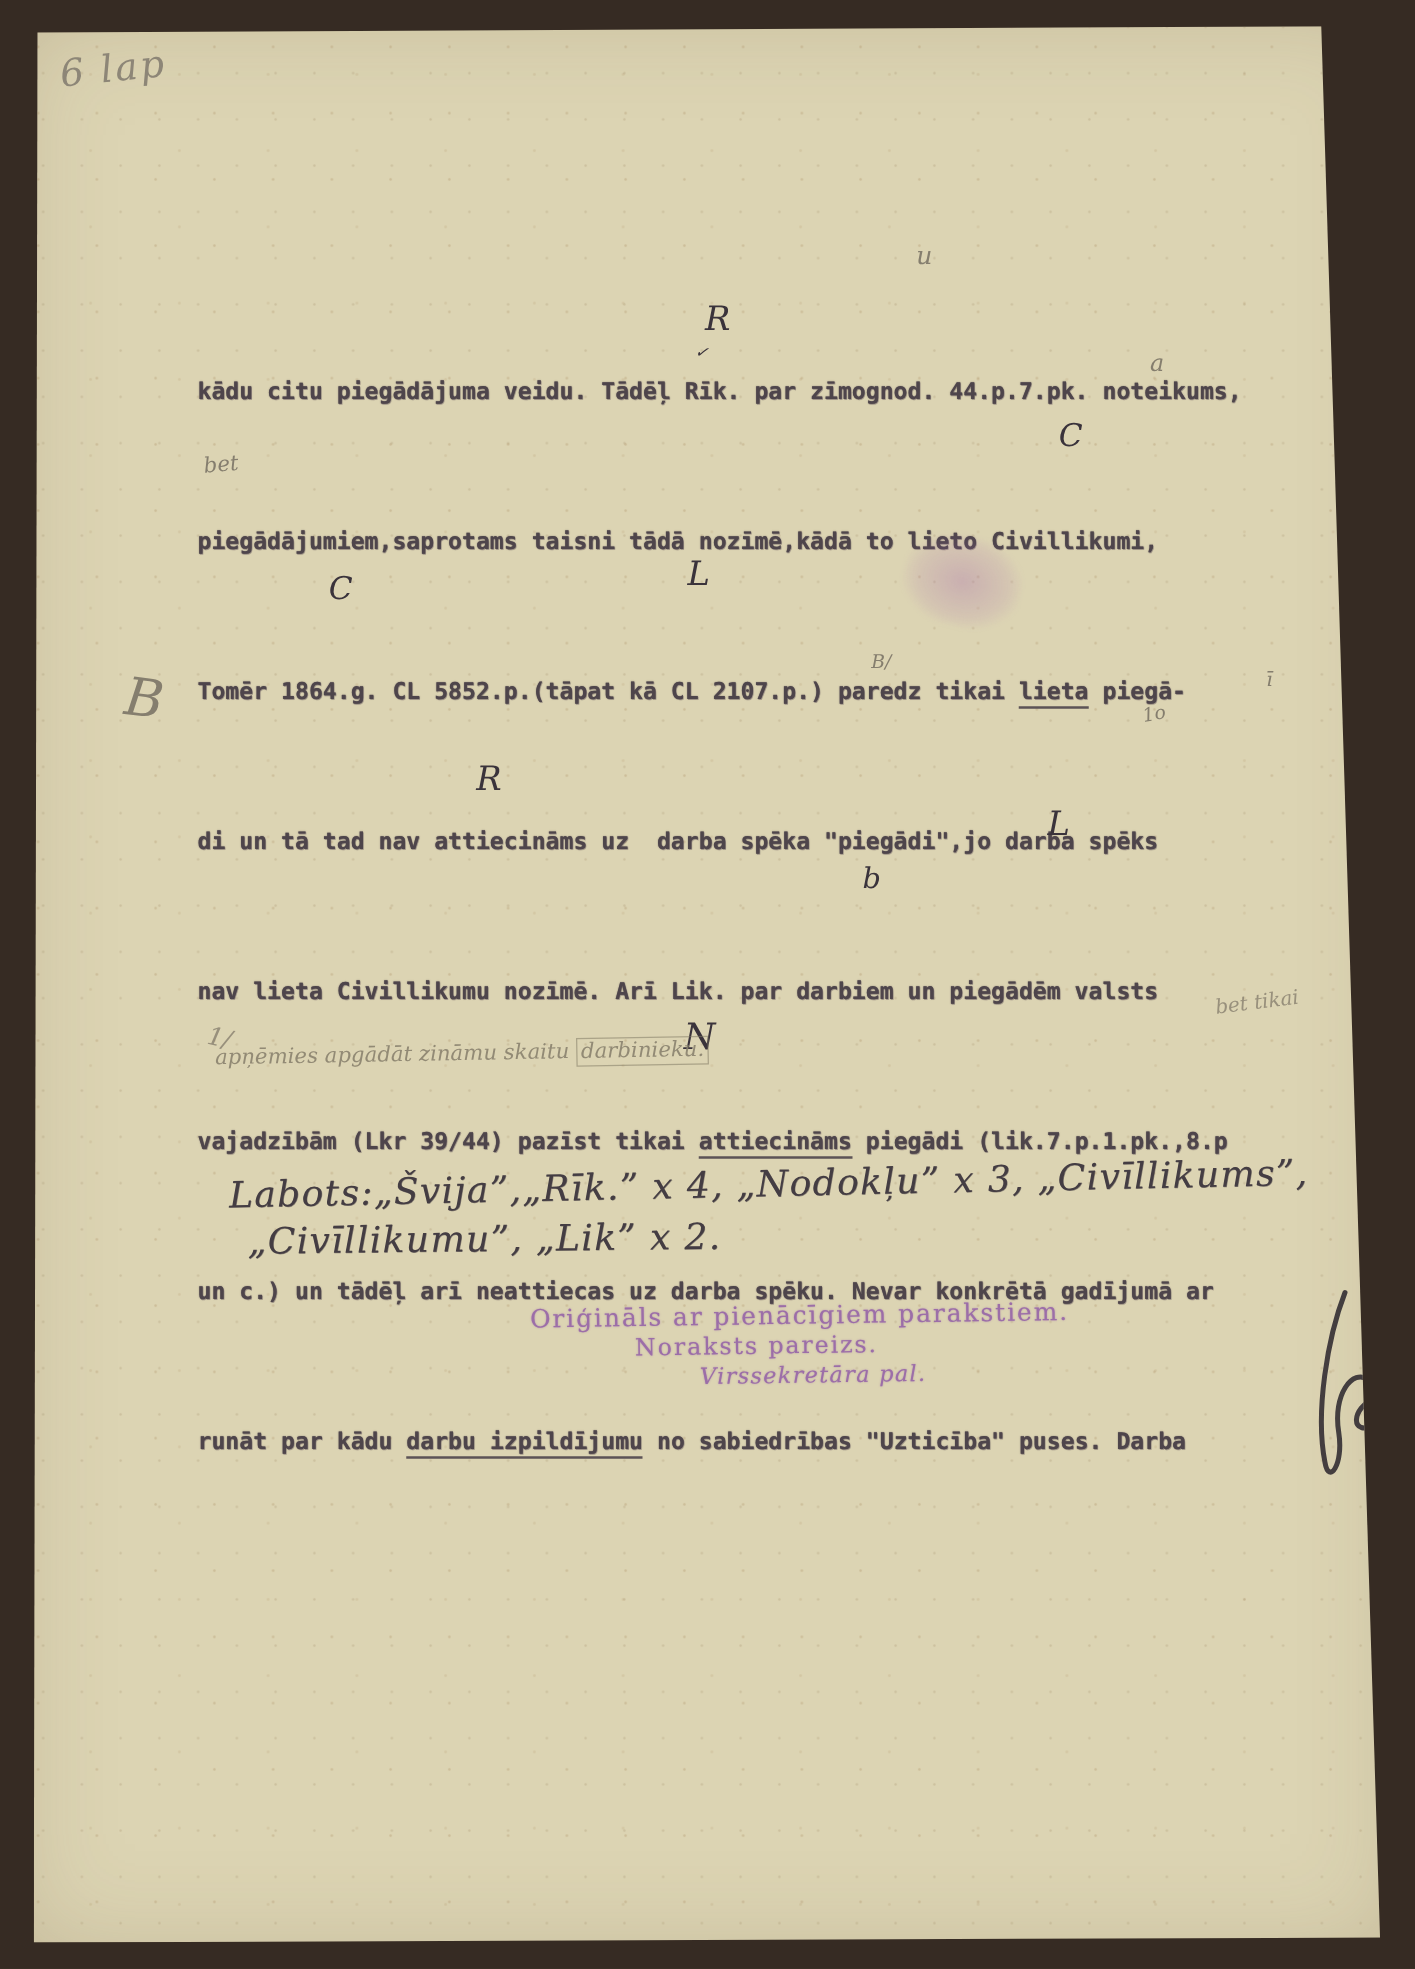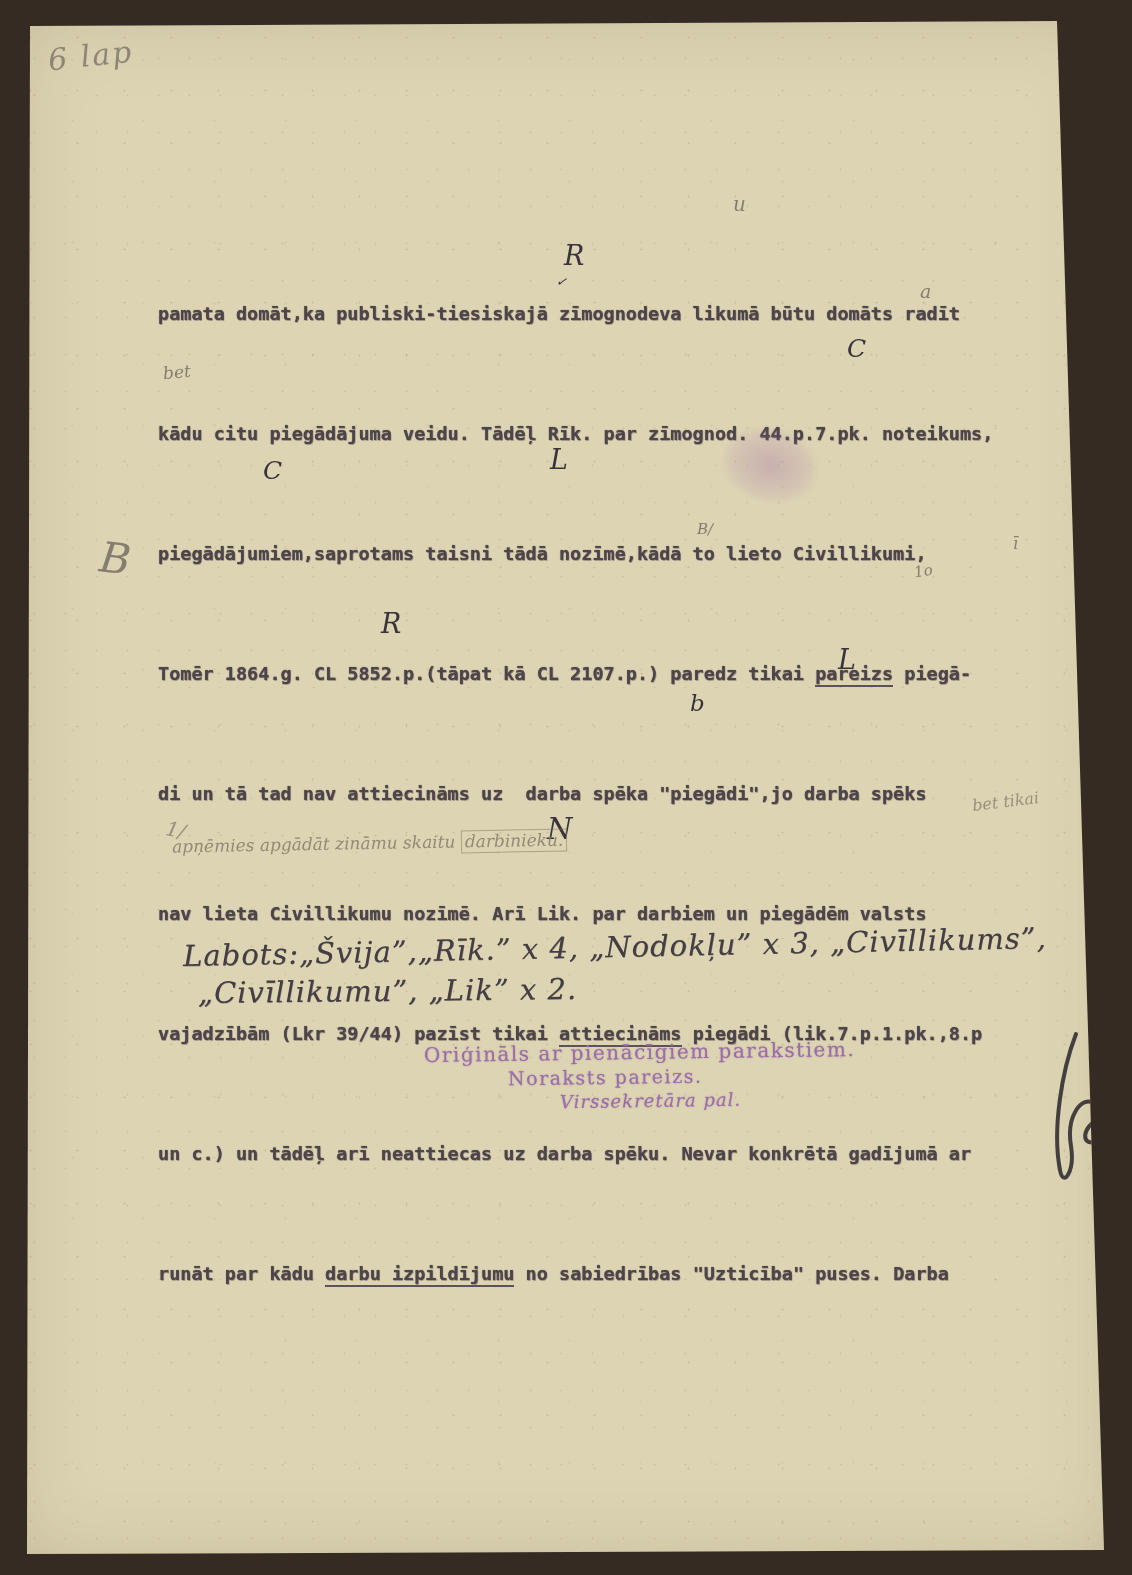--- a/index.html
+++ b/index.html
@@ -68,24 +68,23 @@
 <div class="stage">
   <div class="paper">
     <div class="speckles"></div>
     <div class="vignette"></div>
 
     <div class="corner-note">6 lap</div>
 
     <div class="smudge"></div>
 
     <div class="typed">
-      <div class="tl"><span>pamata domāt,ka publiski-tiesiskajā zīmognodeva likumā būtu domāts radīt</span><span class="ul"></span><span></span></div>
       <div class="tl"><span>kādu citu piegādājuma veidu. Tādēļ Rīk. par zīmognod. 44.p.7.pk. noteikums,</span><span class="ul"></span><span></span></div>
       <div class="tl"><span>piegādājumiem,saprotams taisni tādā nozīmē,kādā to lieto Civillikumi,</span><span class="ul"></span><span></span></div>
-      <div class="tl"><span>Tomēr 1864.g. CL 5852.p.(tāpat kā CL 2107.p.) paredz tikai </span><span class="ul">pareizs</span><span> piegā-</span></div>
+      <div class="tl"><span>Tomēr 1864.g. CL 5852.p.(tāpat kā CL 2107.p.) paredz tikai </span><span class="ul">lieta</span><span> piegā-</span></div>
       <div class="tl"><span>di un tā tad nav attiecināms uz  darba spēka "piegādi",jo darba spēks</span><span class="ul"></span><span></span></div>
       <div class="tl"><span>nav lieta Civillikumu nozīmē. Arī Lik. par darbiem un piegādēm valsts</span><span class="ul"></span><span></span></div>
       <div class="tl"><span>vajadzībām (Lkr 39/44) pazīst tikai </span><span class="ul">attiecināms</span><span> piegādi (lik.7.p.1.pk.,8.p</span></div>
       <div class="tl"><span>un c.) un tādēļ arī neattiecas uz darba spēku. Nevar konkrētā gadījumā ar</span><span class="ul"></span><span></span></div>
       <div class="tl"><span>runāt par kādu </span><span class="ul">darbu izpildījumu</span><span> no sabiedrības "Uzticība" puses. Darba</span></div>
       
       
       
       
       

